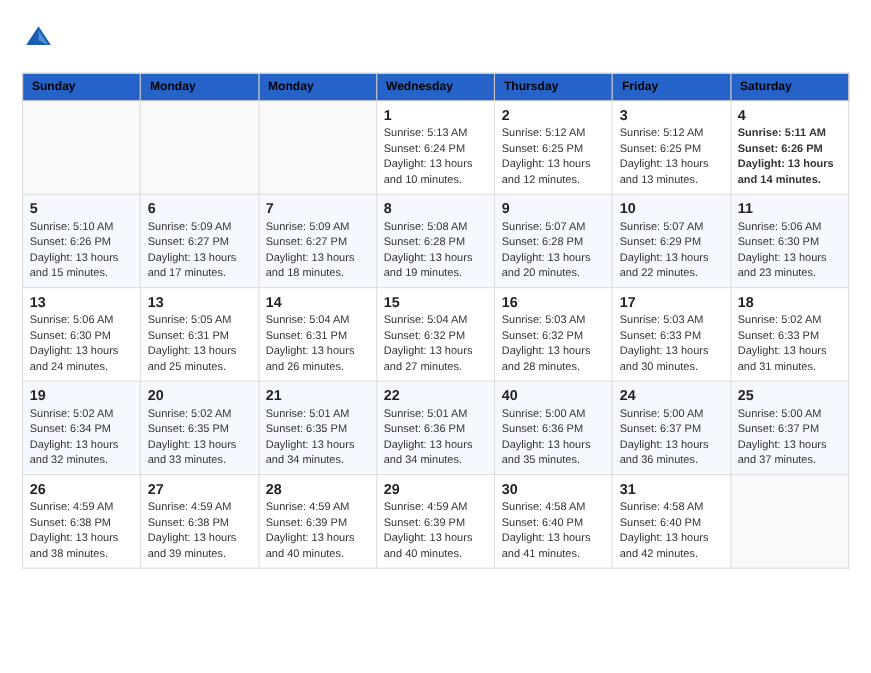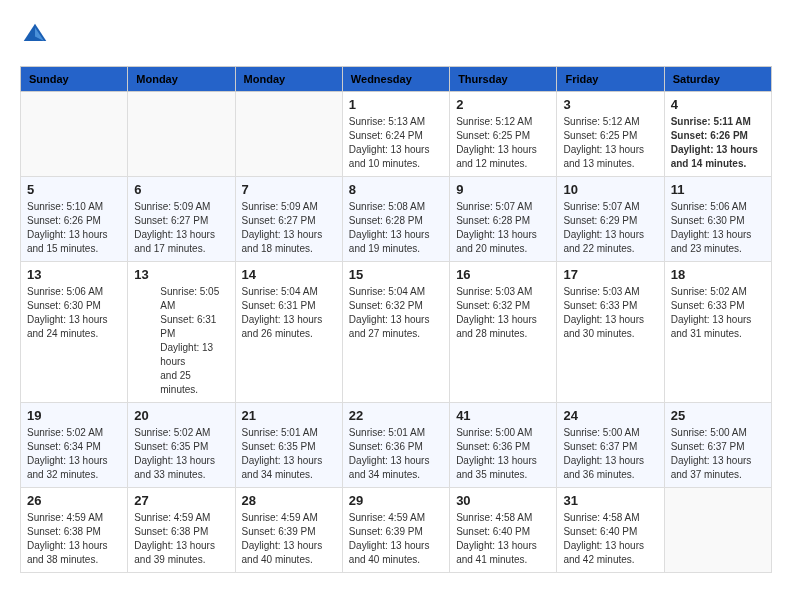--- a/index.html
+++ b/index.html
@@ -216,21 +216,21 @@
       <tr>
         <td>
           <div class="day-num">13</div>
           <div class="day-info" style="white-space: pre-line;">Sunrise: 5:06 AM
 Sunset: 6:30 PM
 Daylight: 13 hours
 and 24 minutes.</div>
         </td>
         <td>
           <div class="day-num">13</div>
-          <div class="day-info" style="white-space: pre-line; margin-left: 26px;">Sunrise: 5:05 AM
+          <div class="day-info" style="white-space: pre-line;">Sunrise: 5:05 AM
 Sunset: 6:31 PM
 Daylight: 13 hours
 and 25 minutes.</div>
         </td>
         <td>
           <div class="day-num">14</div>
           <div class="day-info" style="white-space: pre-line;">Sunrise: 5:04 AM
 Sunset: 6:31 PM
 Daylight: 13 hours
 and 26 minutes.</div>
@@ -287,21 +287,21 @@
 and 34 minutes.</div>
         </td>
         <td>
           <div class="day-num">22</div>
           <div class="day-info" style="white-space: pre-line;">Sunrise: 5:01 AM
 Sunset: 6:36 PM
 Daylight: 13 hours
 and 34 minutes.</div>
         </td>
         <td>
-          <div class="day-num">41</div>
+          <div class="day-num">40</div>
           <div class="day-info" style="white-space: pre-line;">Sunrise: 5:00 AM
 Sunset: 6:36 PM
 Daylight: 13 hours
 and 35 minutes.</div>
         </td>
         <td>
           <div class="day-num">24</div>
           <div class="day-info" style="white-space: pre-line;">Sunrise: 5:00 AM
 Sunset: 6:37 PM
 Daylight: 13 hours

